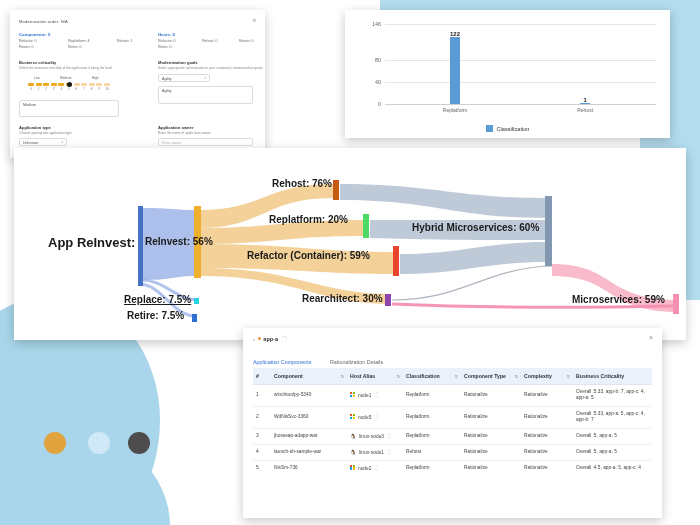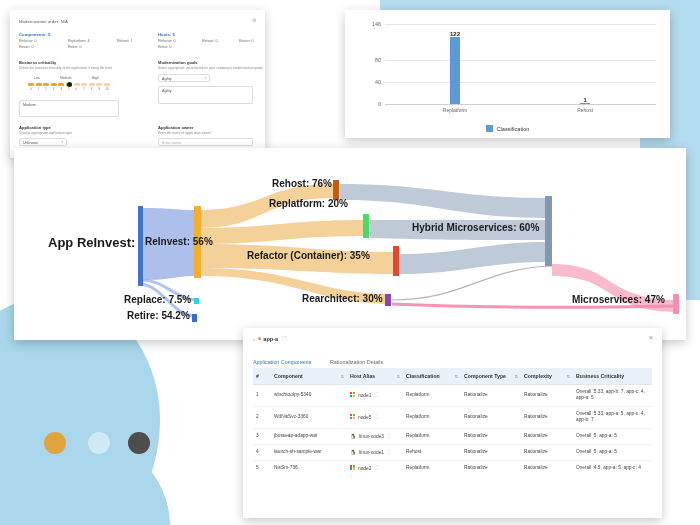--- a/index.html
+++ b/index.html
@@ -259,30 +259,30 @@
       <rect x="349" y="66" width="6" height="24" fill="#4cd964"></rect>
       <rect x="379" y="98" width="6" height="30" fill="#e8452f"></rect>
       <rect x="371" y="146" width="6" height="12" fill="#8e44ad"></rect>
       <rect x="531" y="48" width="7" height="70" fill="#8497b0"></rect>
       <rect x="659" y="146" width="6" height="20" fill="#f48fb1"></rect>
     </svg>
 
     <div class="sk-title" style="left:34px;top:87px;">App ReInvest:</div>
 
     <div class="sk-label" style="left:131px;top:88px;">ReInvest: 56%</div>
-    <div class="sk-label" style="left:110px;top:146px;">Replace: 7.5%</div>
-    <div class="sk-label" style="left:113px;top:162px;">Retire: 54.2%</div>
+    <div class="sk-label" style="left:110px;top:146px;text-decoration:underline;">Replace: 7.5%</div>
+    <div class="sk-label" style="left:113px;top:162px;">Retire: 7.5%</div>
 
     <div class="sk-label" style="left:258px;top:30px;">Rehost: 76%</div>
-    <div class="sk-label" style="left:255px;top:50px;">Replatform: 20%</div>
-    <div class="sk-label" style="left:233px;top:102px;">Refactor (Container): 35%</div>
+    <div class="sk-label" style="left:255px;top:66px;">Replatform: 20%</div>
+    <div class="sk-label" style="left:233px;top:102px;">Refactor (Container): 59%</div>
     <div class="sk-label" style="left:288px;top:145px;">Rearchitect: 30%</div>
 
     <div class="sk-label" style="left:398px;top:74px;">Hybrid Microservices: 60%</div>
-    <div class="sk-label" style="left:558px;top:146px;">Microservices: 47%</div>
+    <div class="sk-label" style="left:558px;top:146px;">Microservices: 59%</div>
   </div>
 
   <div class="card tbl-card">
 
     <div class="crumb">
       <span class="chev">‹</span><span class="dotm"></span><b>app-a</b><span class="cp">🗋</span>
     </div>
     <div class="close-x">×</div>
 
     <div class="tabs">

